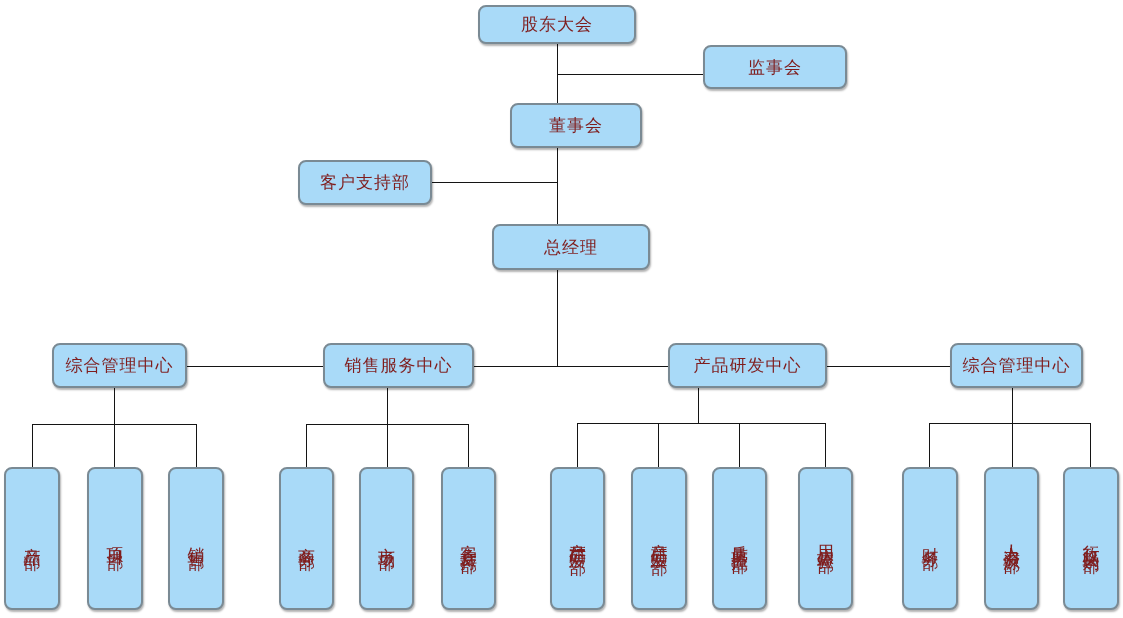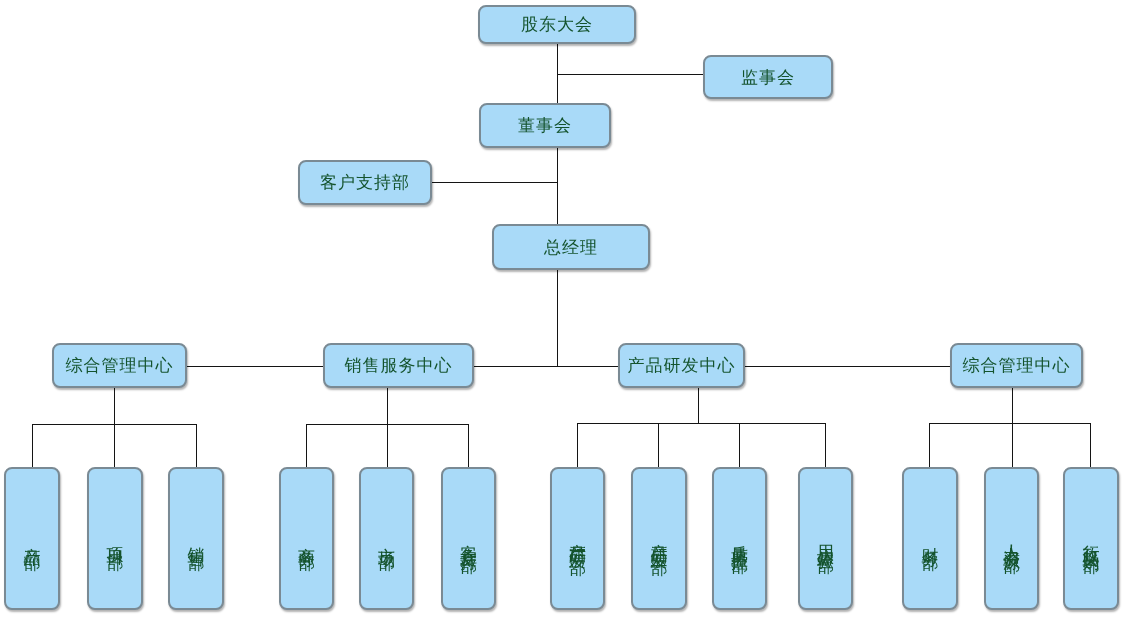--- a/index.html
+++ b/index.html
@@ -5,21 +5,21 @@
   html,body{margin:0;padding:0;background:#FFFFFF;}
   .canvas{
     position:relative;width:1123px;height:618px;background:#FFFFFF;
     font-family:"Liberation Sans","DejaVu Sans",sans-serif;overflow:hidden;
   }
   .node{
     position:absolute;box-sizing:border-box;
     background:#A9DAF8;border:2px solid #7A8A94;border-radius:8px;
     box-shadow:1px 2px 2px rgba(0,0,0,0.30);
     display:flex;align-items:center;justify-content:center;
-    font-size:17px;color:#14532d;letter-spacing:1px;
+    font-size:17px;color:#7f1d1d;letter-spacing:1px;
     white-space:nowrap;
     text-align:right;
   }
   .dept{
     writing-mode:vertical-rl;text-orientation:upright;
     letter-spacing:3px;white-space:normal;
   }
   .vl{position:absolute;width:1px;background:#141414;}
   .hl{position:absolute;height:1px;background:#141414;}
 </style>
@@ -52,33 +52,33 @@
   <div class="vl" style="left:739px;top:423px;height:44px"></div>
   <div class="vl" style="left:825px;top:423px;height:44px"></div>
 
   <div class="vl" style="left:1012px;top:388px;height:79px"></div>
   <div class="hl" style="left:929px;top:423px;width:161px"></div>
   <div class="vl" style="left:929px;top:423px;height:44px"></div>
   <div class="vl" style="left:1090px;top:423px;height:44px"></div>
 
   <div class="node" style="left:478px;top:5px;width:158px;height:39px">股东大会</div>
 
-  <div class="node" style="left:703px;top:55px;width:130px;height:44px">监事会</div>
+  <div class="node" style="left:703px;top:45px;width:144px;height:44px">监事会</div>
 
-  <div class="node" style="left:479px;top:103px;width:132px;height:45px">董事会</div>
+  <div class="node" style="left:510px;top:103px;width:132px;height:45px">董事会</div>
 
   <div class="node" style="left:298px;top:160px;width:134px;height:45px">客户支持部</div>
 
   <div class="node" style="left:492px;top:224px;width:158px;height:46px">总经理</div>
 
   <div class="node" style="left:52px;top:343px;width:135px;height:45px">综合管理中心</div>
 
   <div class="node" style="left:323px;top:343px;width:151px;height:45px">销售服务中心</div>
 
-  <div class="node" style="left:618px;top:343px;width:127px;height:45px">产品研发中心</div>
+  <div class="node" style="left:668px;top:343px;width:159px;height:45px">产品研发中心</div>
 
   <div class="node" style="left:950px;top:343px;width:133px;height:45px">综合管理中心</div>
 
   <div class="node dept" style="left:4px;top:467px;width:56px;height:143px">产品部</div>
   <div class="node dept" style="left:87px;top:467px;width:56px;height:143px">项目部</div>
   <div class="node dept" style="left:168px;top:467px;width:56px;height:143px">销售部</div>
 
   <div class="node dept" style="left:279px;top:467px;width:55px;height:143px">商务部</div>
   <div class="node dept" style="left:359px;top:467px;width:55px;height:143px">市场部</div>
   <div class="node dept" style="left:441px;top:467px;width:55px;height:143px">客户支持部</div>

